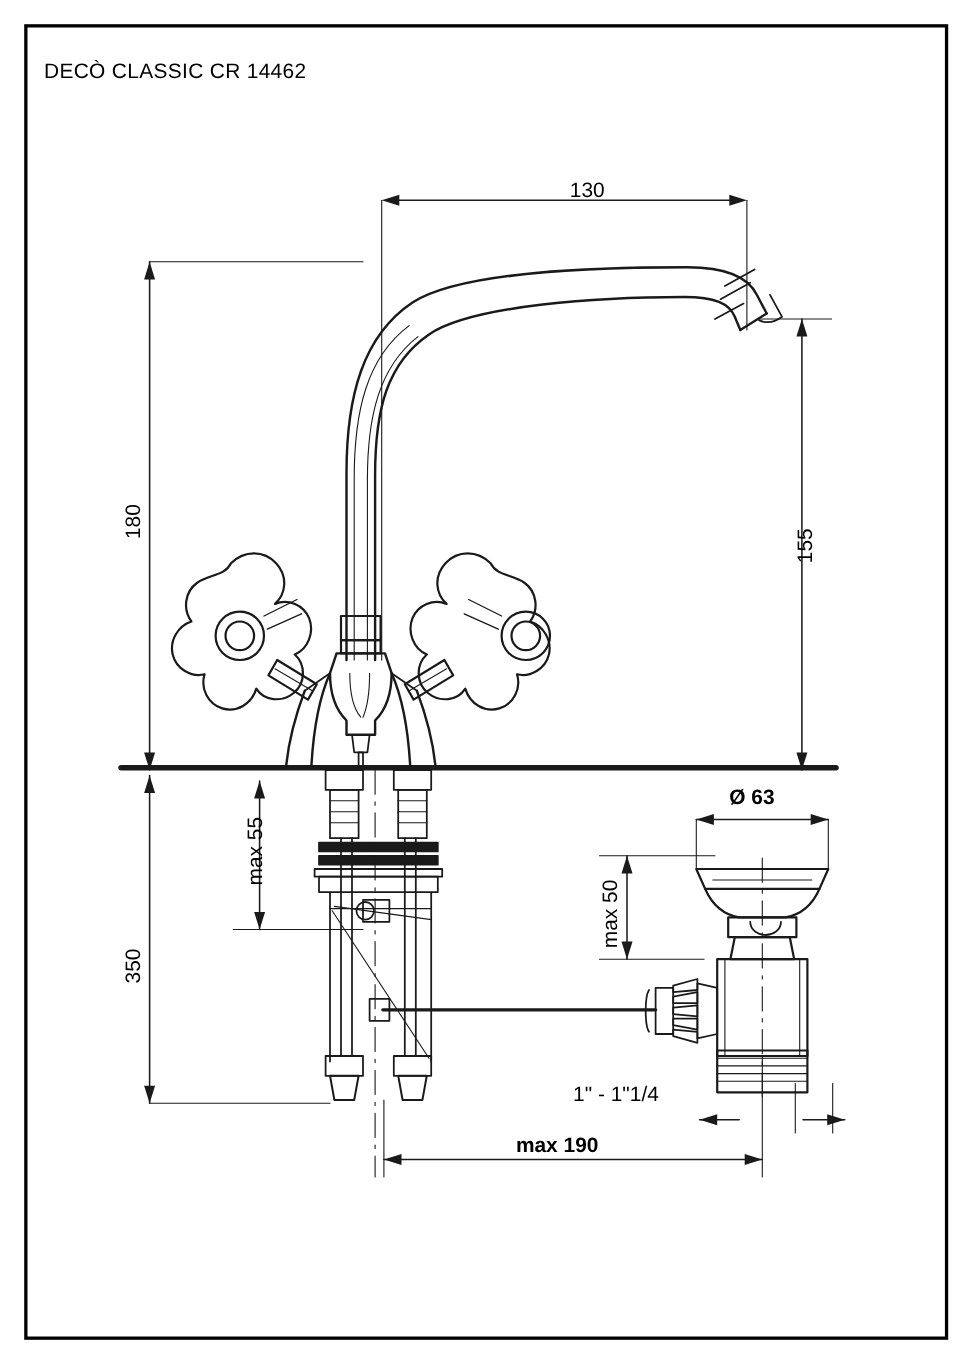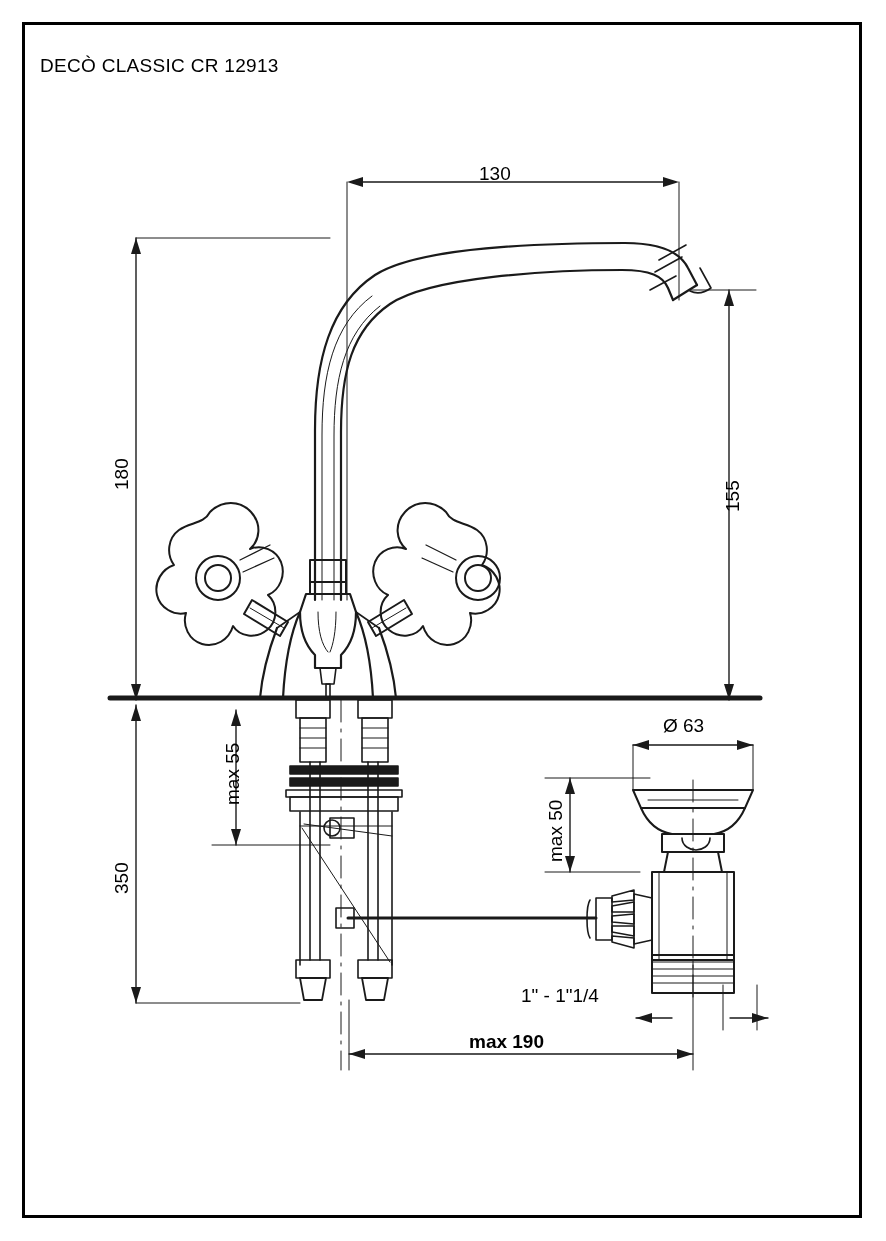--- a/index.html
+++ b/index.html
@@ -53,21 +53,21 @@
     height: 1241px;
   }
 </style>
 </head>
 <body>
 
 <div id="page">
 
   <div class="frame"></div>
 
-  <div class="title">DECÒ CLASSIC CR 12913</div>
+  <div class="title">DECÒ CLASSIC CR 14462</div>
 
   <svg class="draw" viewBox="0 0 886 1241">
     <g stroke="#1a1a1a" fill="none" stroke-width="1.6" stroke-linecap="round" stroke-linejoin="round">
 
       <line x1="347" y1="182" x2="347" y2="600" stroke-width="1"></line>
       <line x1="679" y1="182" x2="679" y2="300" stroke-width="1"></line>
       <line x1="352" y1="182" x2="674" y2="182" stroke-width="1.4"></line>
       <path d="M347 182 L363 177 L363 187 Z" fill="#1a1a1a" stroke="none"></path>
       <path d="M679 182 L663 177 L663 187 Z" fill="#1a1a1a" stroke="none"></path>
 
@@ -251,31 +251,31 @@
         <path d="M612 906 L634 902 L634 912 L612 912 Z"></path>
         <path d="M612 916 L634 914 L634 924 L612 922 Z"></path>
         <path d="M612 926 L634 926 L634 936 L612 932 Z"></path>
         <path d="M612 936 L634 938 L634 948 L612 942 Z"></path>
       </g>
       <path d="M634 894 L652 898 L652 940 L634 944 Z" stroke-width="1.6"></path>
 
     </g>
   </svg>
 
-  <div class="dimlabel" style="left:479px; top:163px;">130</div>
+  <div class="dimlabel" style="left:518px; top:163px;">130</div>
 
   <div class="dimlabel vert" style="left:111px; top:490px;">180</div>
 
   <div class="dimlabel vert" style="left:722px; top:512px;">155</div>
 
   <div class="dimlabel vert" style="left:111px; top:894px;">350</div>
 
   <div class="dimlabel vert" style="left:222px; top:805px;">max 55</div>
 
-  <div class="dimlabel" style="left:663px; top:715px;">Ø 63</div>
+  <div class="dimlabel" style="left:663px; top:715px;font-weight:bold;">Ø 63</div>
 
   <div class="dimlabel vert" style="left:545px; top:862px;">max 50</div>
 
   <div class="dimlabel" style="left:521px; top:985px;">1" - 1"1/4</div>
 
   <div class="dimlabel" style="left:469px; top:1031px;font-weight:bold;">max 190</div>
 
 </div>
 
 </body></html>

